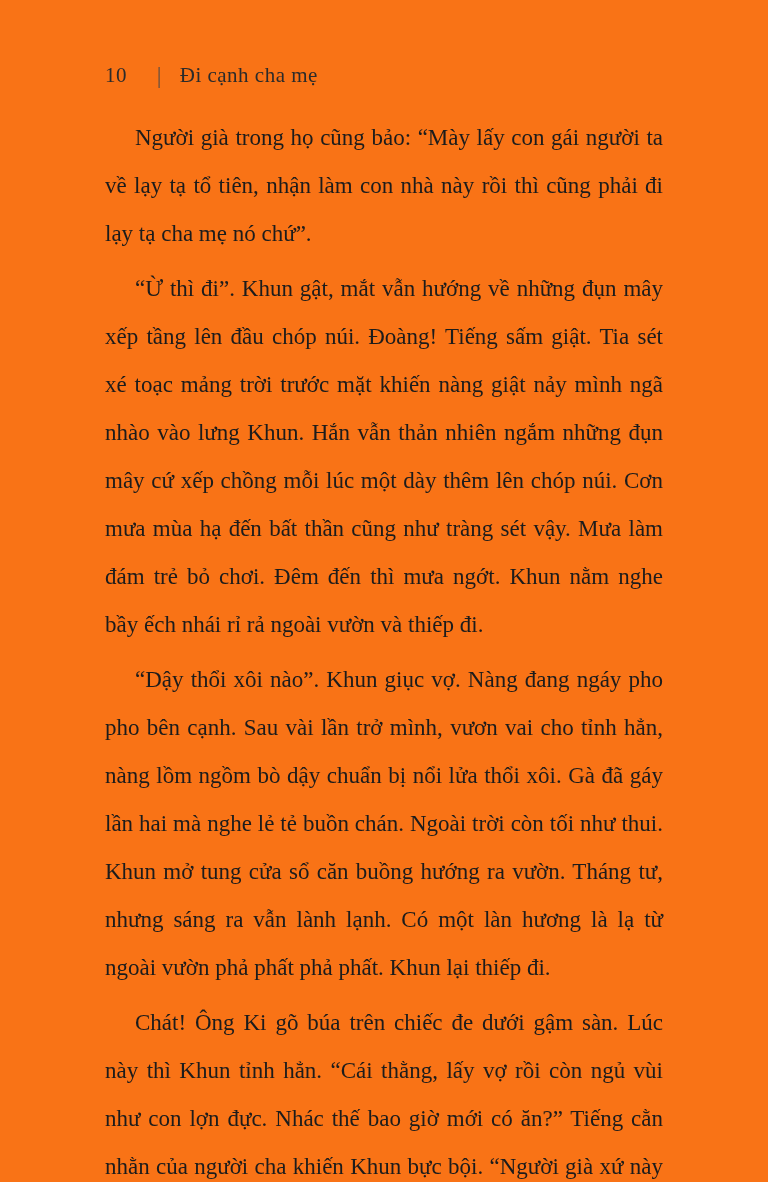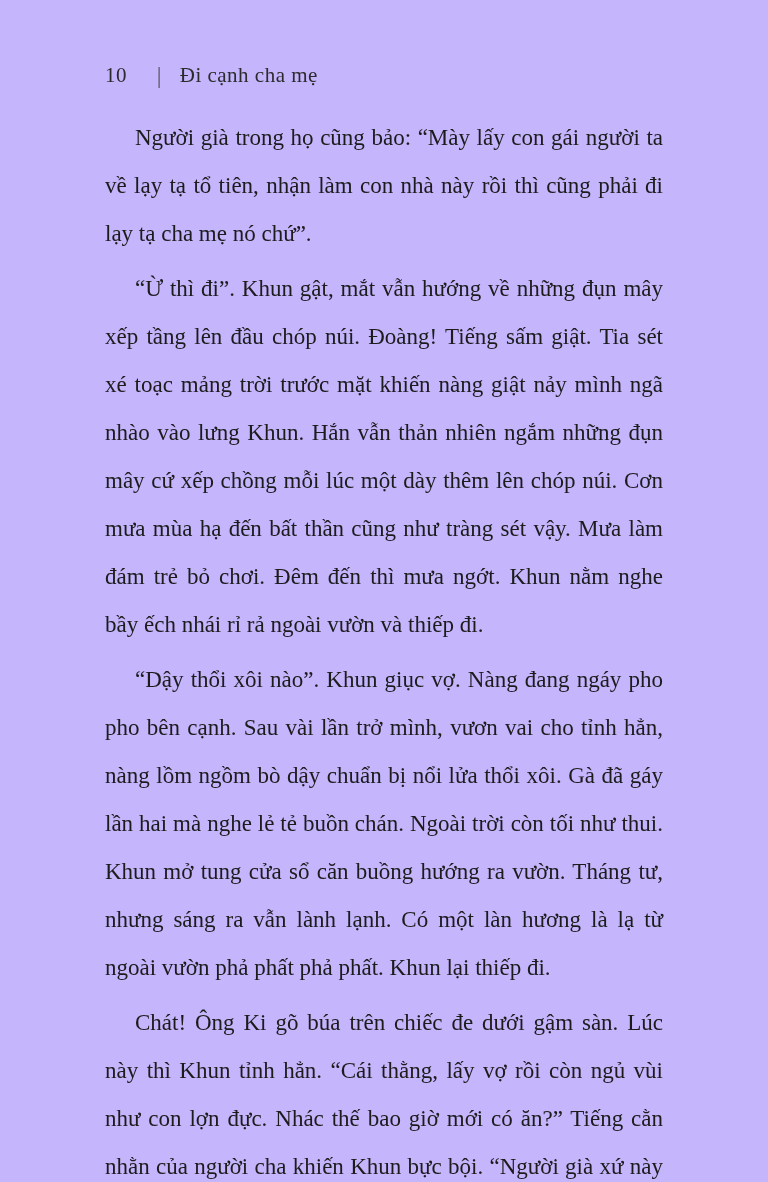--- a/index.html
+++ b/index.html
@@ -4,21 +4,21 @@
 <style>
   html, body {
     margin: 0;
     padding: 0;
     background: #ffffff;
   }
   .page {
     position: relative;
     width: 768px;
     height: 1182px;
-    background: #c4b5fd;
+    background: #f97316;
     overflow: hidden;
     font-family: "Liberation Serif", "DejaVu Serif", serif;
     color: #1e1e1e;
   }
   .running-head {
     position: absolute;
     top: 63px;
     left: 105px;
     display: flex;
     align-items: baseline;

